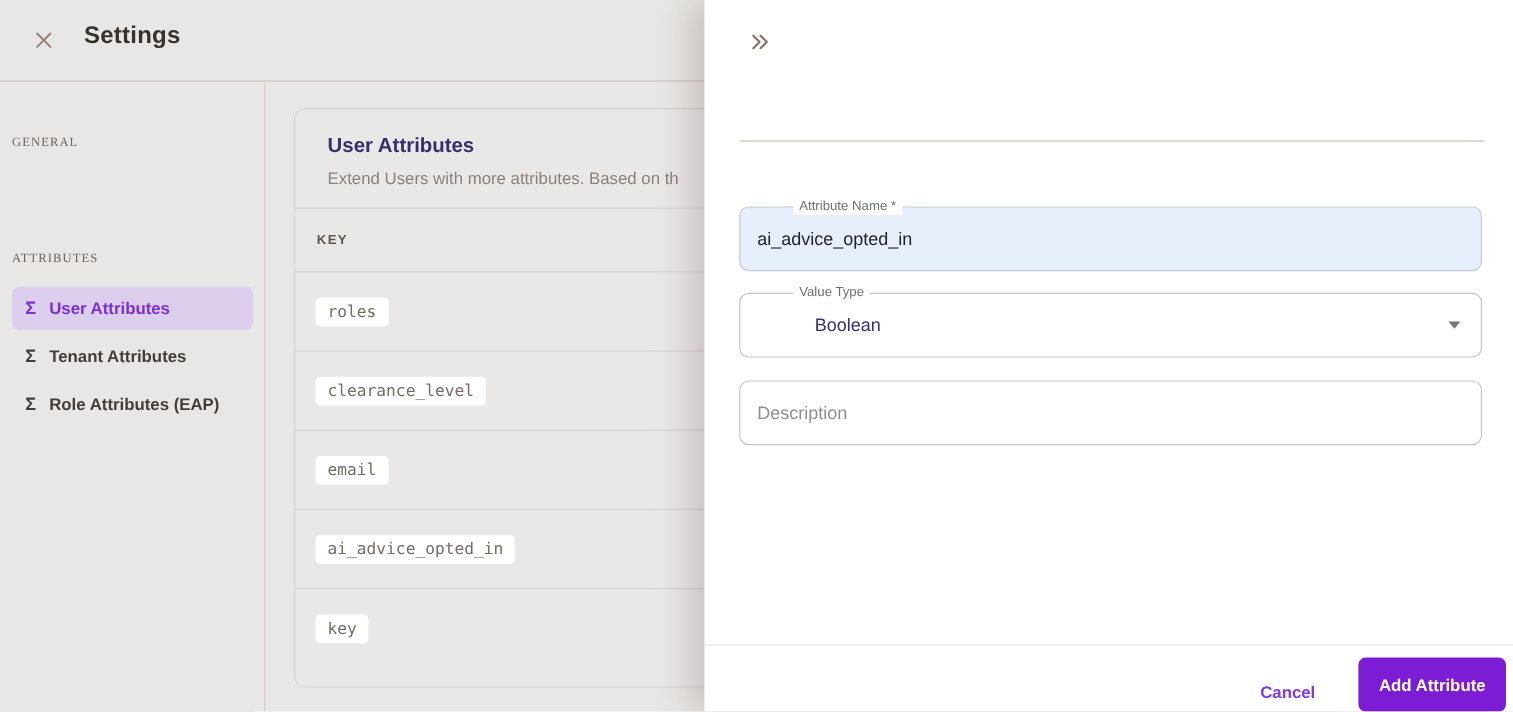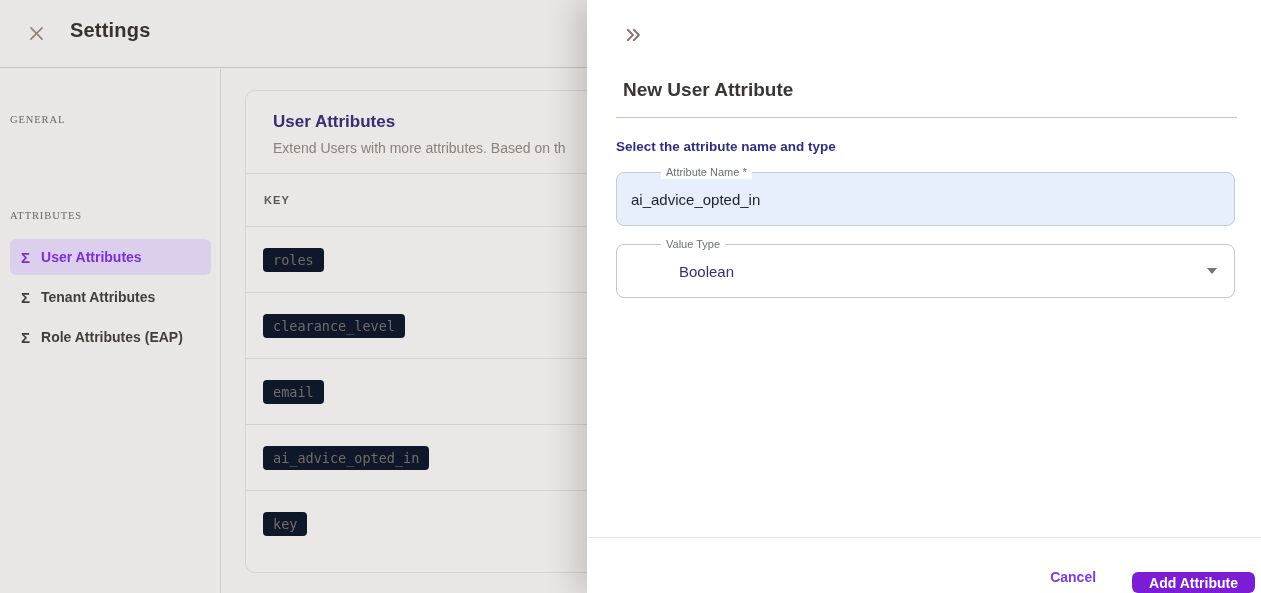--- a/index.html
+++ b/index.html
@@ -58,21 +58,21 @@
     display: flex; align-items: center; padding: 0 18px;
     font-size: 11px; font-weight: 700; letter-spacing: 1.1px; color: #5d564f;
   }
   .trow {
     height: 66px; display: flex; align-items: center; padding: 0 17px;
     border-bottom: 1px solid #d9d3d0; cursor: pointer;
   }
   .trow:last-child { border-bottom: 0; }
   .pill {
     font-family: "DejaVu Sans Mono", monospace; font-size: 13.5px;
-    color: #746c65; background: #0f172a; border-radius: 4px; padding: 4px 10px;
+    color: #746c65; background: #ffffff; border-radius: 4px; padding: 4px 10px;
   }
 
   
   .drawer {
     position: absolute; left: 587px; top: 0; width: 674px; height: 593px;
     background: #ffffff; box-shadow: -12px 0 28px rgba(40, 30, 20, 0.18);
   }
   .collapse-btn {
     position: absolute; left: 33px; top: 22px; width: 26px; height: 26px;
     background: none; border: 0; cursor: pointer; display: flex;
@@ -132,21 +132,21 @@
     gap: 26px; padding-right: 6px;
   }
   .cancel-btn {
     background: none; border: 0; cursor: pointer;
     font-size: 14px; font-weight: 600; color: #7c3aed; padding: 8px 10px;
     font-family: "Liberation Sans", sans-serif;
   }
   .submit-btn {
     background: #7c1dd5; border: 0; border-radius: 6px; cursor: pointer;
     color: #ffffff; font-size: 14px; font-weight: 700; padding: 0 17px;
-    height: 21px; font-family: "Liberation Sans", sans-serif;
+    height: 45px; font-family: "Liberation Sans", sans-serif;
   }
 </style>
 </head>
 <body>
 
 <header class="app-header">
   <button class="close-btn">
     <span style="display:flex;">
       <svg width="19" height="19" viewBox="0 0 24 24" fill="none" stroke="#93817a" stroke-width="2.1" stroke-linecap="round">
           <path d="M5 5l14 14M19 5L5 19"></path>
@@ -206,35 +206,36 @@
 <aside class="drawer">
   <button class="collapse-btn">
     <span style="display:flex;">
       <svg width="18" height="18" viewBox="0 0 24 24" fill="none" stroke="#8a7268" stroke-width="2.4" stroke-linecap="round" stroke-linejoin="round">
           <path d="M5 5l7 7-7 7"></path>
           <path d="M13 5l7 7-7 7"></path>
         </svg>
     </span>
   </button>
 
-  <h2 class="drawer-title">New User Attribute</h2>
   <div class="drawer-divider"></div>
 
-  <div class="section-heading">Select the attribute name and type</div>
 
   <div class="nfield f-name">
     <span class="flabel">Attribute Name *</span>
     <input type="text" value="ai_advice_opted_in" style="">
   </div>
 
   <div class="nfield f-type">
     <span class="flabel">Value Type</span>
     <span class="fvalue">Boolean</span>
     <span class="caret"></span>
   </div>
 
+  <div class="nfield f-desc">
+    <input type="text" placeholder="Description" style="">
+  </div>
 
   <div class="footer-divider"></div>
   <div class="drawer-footer">
     <button class="cancel-btn">Cancel</button>
     <button class="submit-btn">Add Attribute</button>
   </div>
 </aside>
 
 </body></html>

